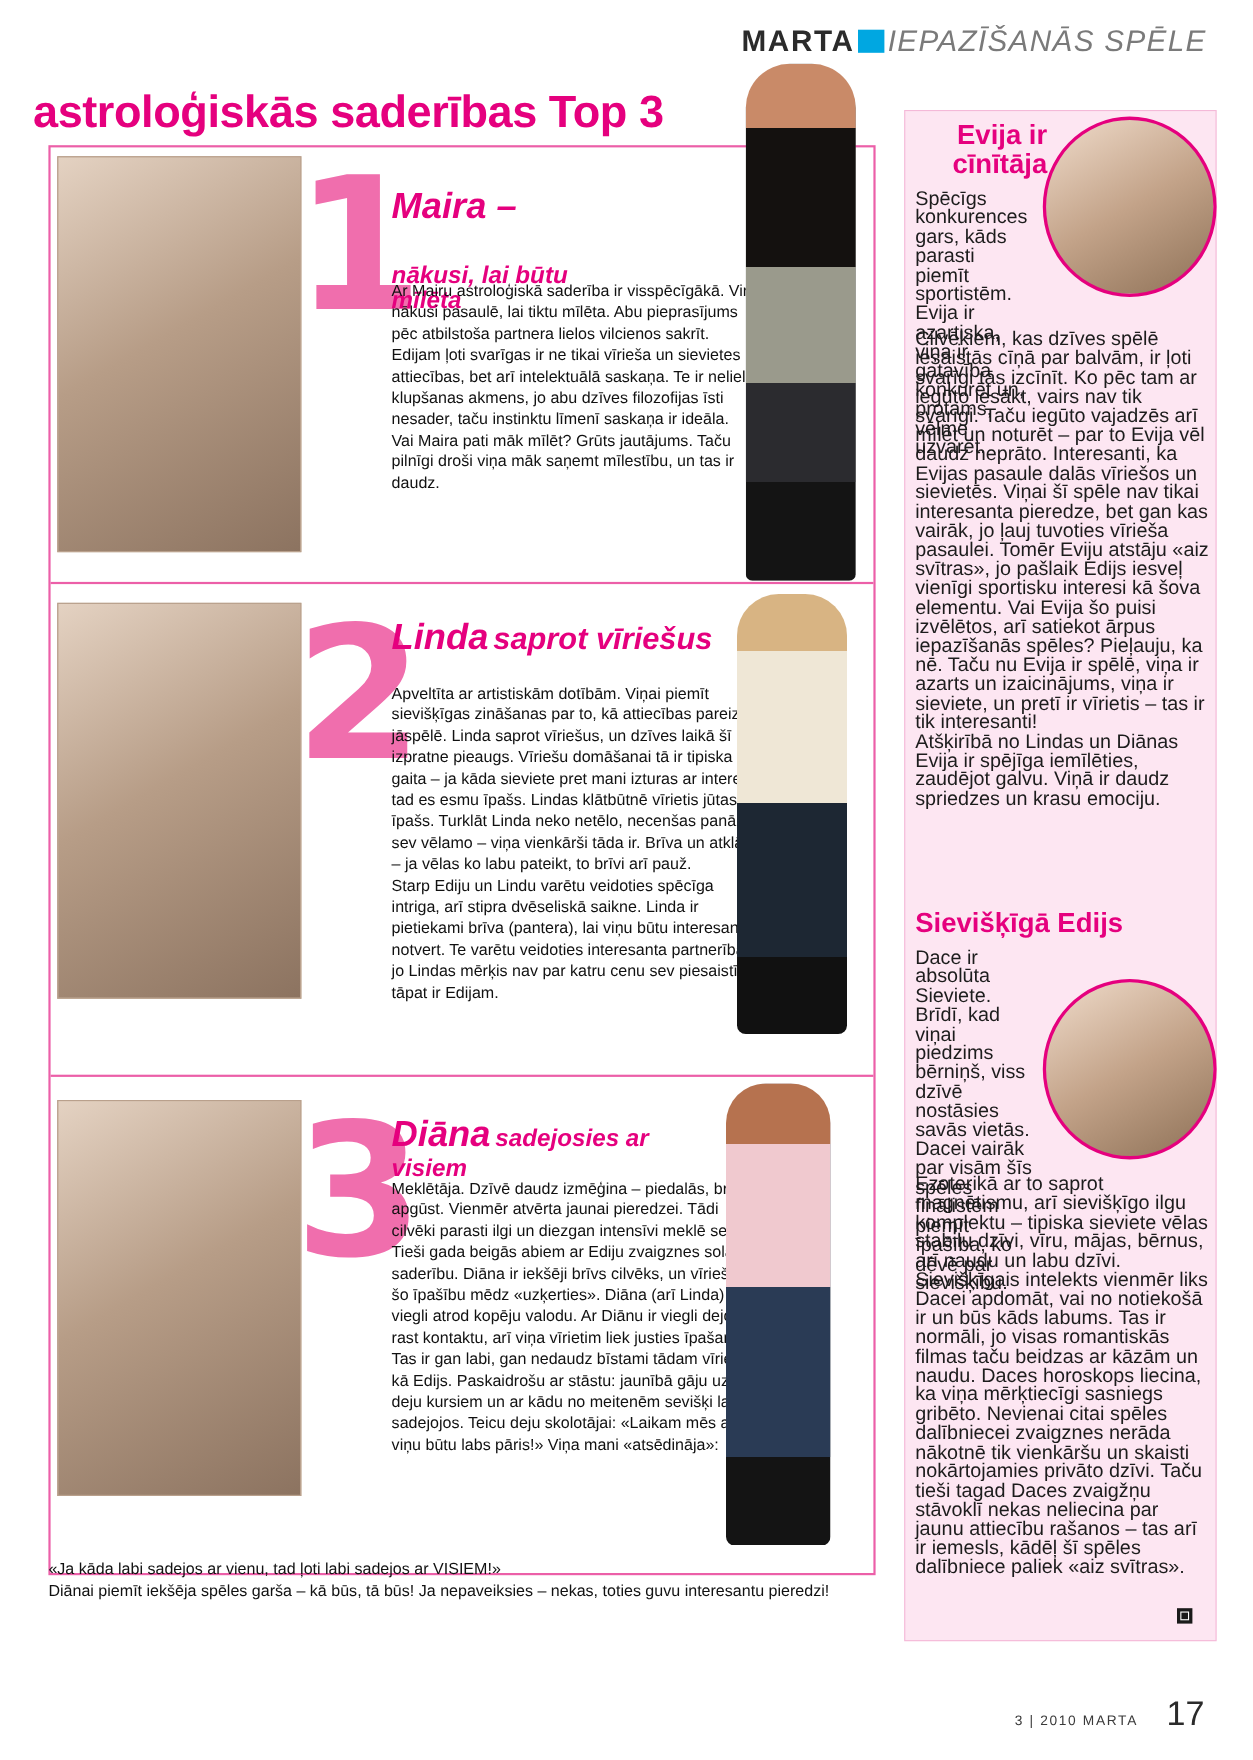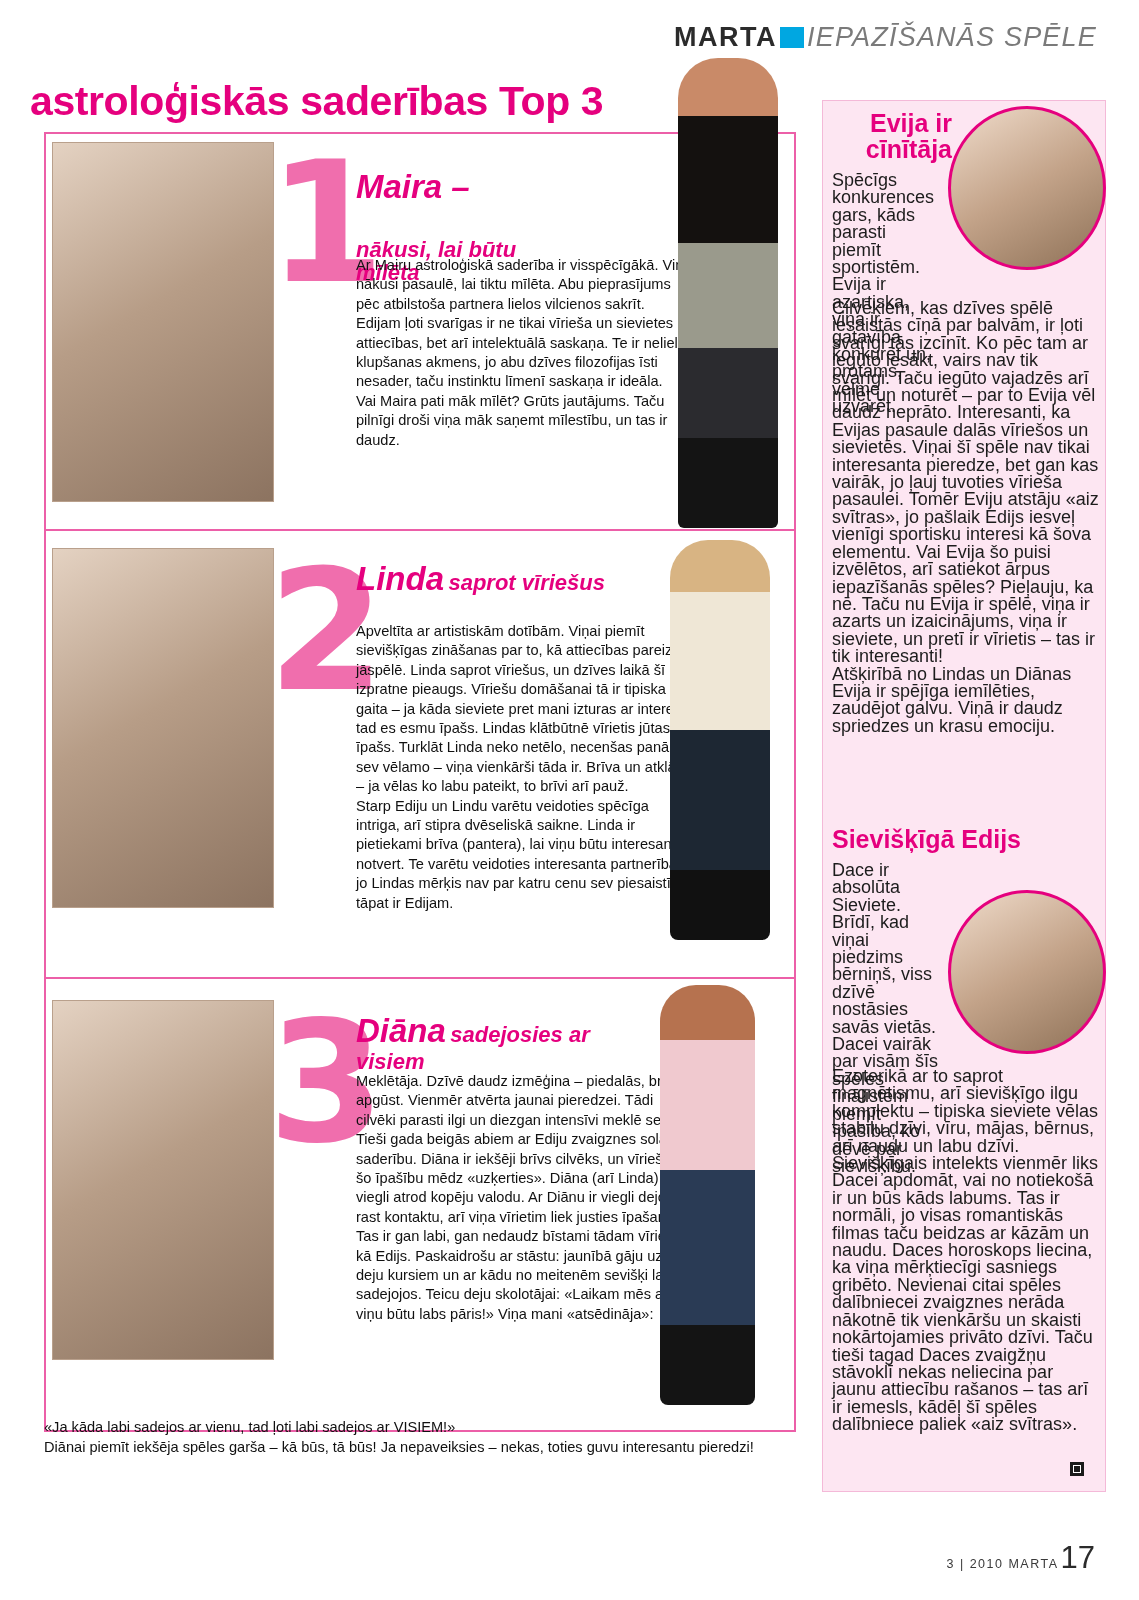--- a/index.html
+++ b/index.html
@@ -145,21 +145,21 @@
   }
 
   
   .bottom-text{
     position:absolute;left:44px;top:1418px;width:760px;
     font-size:14.6px;line-height:19.6px;color:#111;
   }
 
   
   .footer{
-    position:absolute;right:44px;bottom:24px;display:flex;align-items:baseline;gap:2px;
+    position:absolute;right:44px;bottom:24px;display:flex;align-items:baseline;gap:26px;
   }
   .footer .issue{font-size:12.5px;letter-spacing:1.5px;color:#3a3a3a;}
   .footer .pageno{font-size:31px;color:#2b2b2b;}
 </style>
 </head>
 <body>
 
 <div class="masthead">
   <span class="marta">MARTA</span>
   <span class="sqr"></span>
@@ -182,21 +182,21 @@
 <div class="body-col" style="left:356px;top:256px;width:336px;white-space:pre-line;">Ar Mairu astroloģiskā saderība ir visspēcīgākā. Viņa nākusi pasaulē, lai tiktu mīlēta. Abu pieprasījums pēc atbilstoša partnera lielos vilcienos sakrīt. Edijam ļoti svarīgas ir ne tikai vīrieša un sievietes attiecības, bet arī intelektuālā saskaņa. Te ir neliels klupšanas akmens, jo abu dzīves filozofijas īsti nesader, taču instinktu līmenī saskaņa ir ideāla.
 Vai Maira pati māk mīlēt? Grūts jautājums. Taču pilnīgi droši viņa māk saņemt mīlestību, un tas ir daudz.</div>
 <div class="model model-1">
   <div class="m1-fig"></div>
 </div>
 
 <div class="photo portrait-2"></div>
 <div class="bignum n2">2</div>
 <div class="name-head" style="left:356px;top:560px;width:300px;">
   <span class="big">Linda</span>
-  <span class="sub" style="display:inline;font-size:22px;">saprot vīriešus</span>
+  <span class="sub" style="display:inline;font-size:28px;">saprot vīriešus</span>
 </div>
 <div class="body-col" style="left:356px;top:622px;width:336px;white-space:pre-line;">Apveltīta ar artistiskām dotībām. Viņai piemīt sievišķīgas zināšanas par to, kā attiecības pareizi jāspēlē. Linda saprot vīriešus, un dzīves laikā šī izpratne pieaugs. Vīriešu domāšanai tā ir tipiska gaita – ja kāda sieviete pret mani izturas ar interesi, tad es esmu īpašs. Lindas klātbūtnē vīrietis jūtas īpašs. Turklāt Linda neko netēlo, necenšas panākt sev vēlamo – viņa vienkārši tāda ir. Brīva un atklāta – ja vēlas ko labu pateikt, to brīvi arī pauž.
 Starp Ediju un Lindu varētu veidoties spēcīga intriga, arī stipra dvēseliskā saikne. Linda ir pietiekami brīva (pantera), lai viņu būtu interesanti notvert. Te varētu veidoties interesanta partnerība, jo Lindas mērķis nav par katru cenu sev piesaistīt, tāpat ir Edijam.</div>
 <div class="model model-2">
   <div class="m2-fig"></div>
 </div>
 
 <div class="photo portrait-3"></div>
 <div class="bignum n3">3</div>
 <div class="name-head" style="left:356px;top:1012px;width:300px;">

